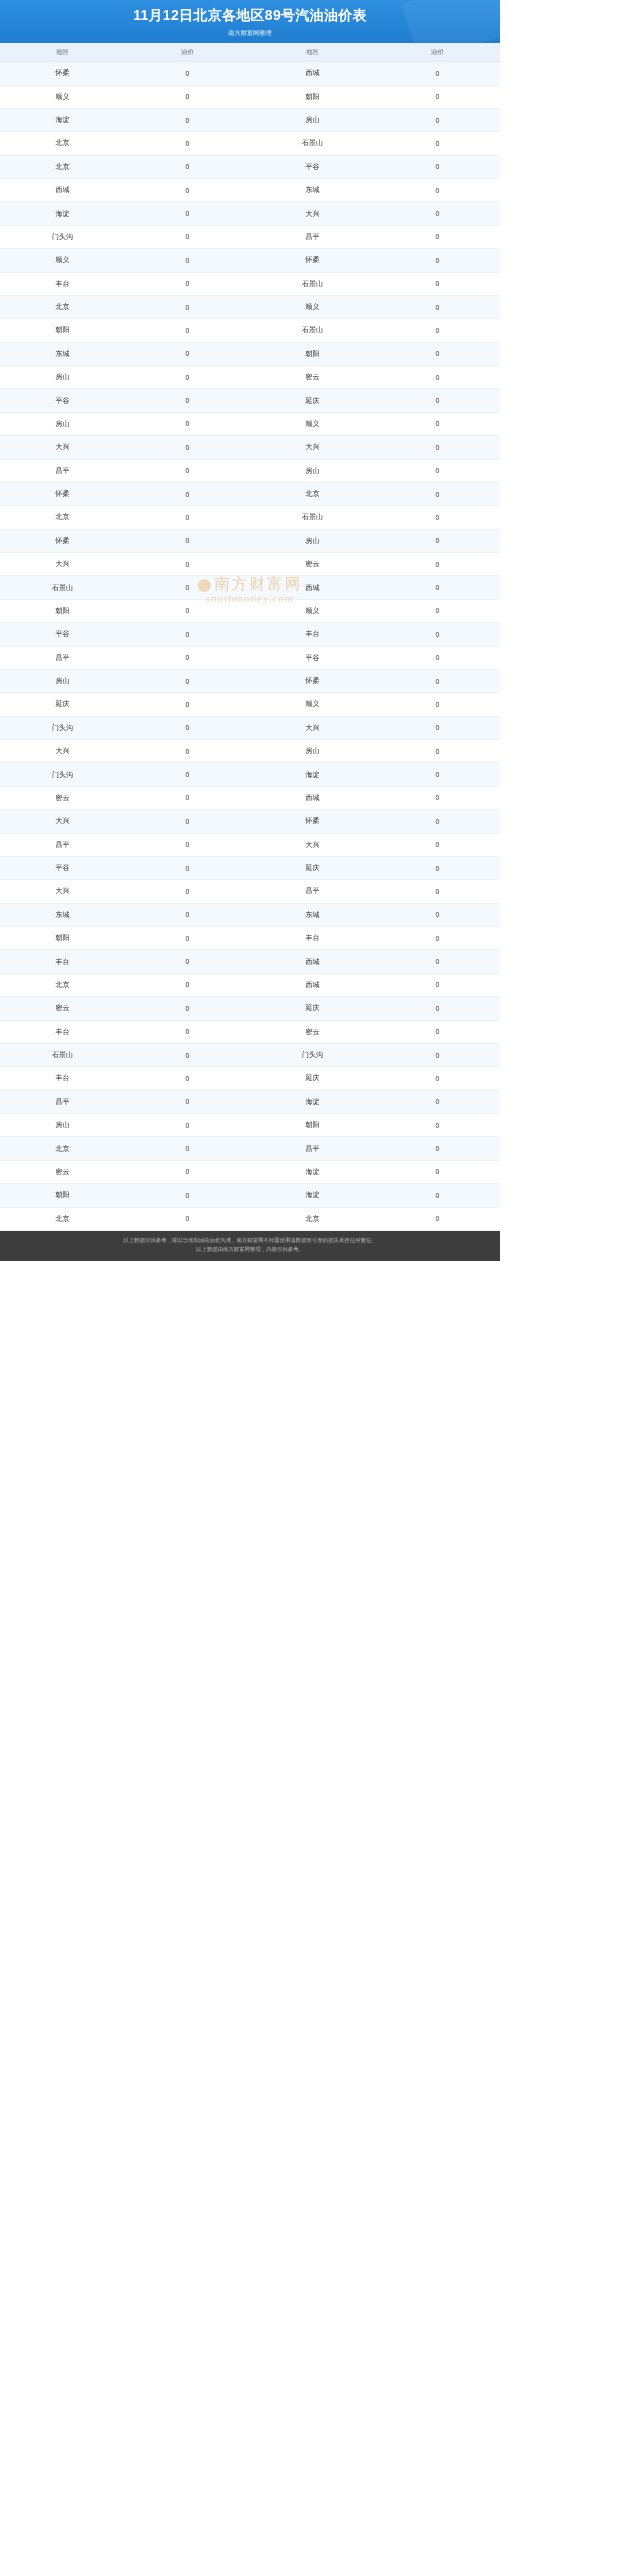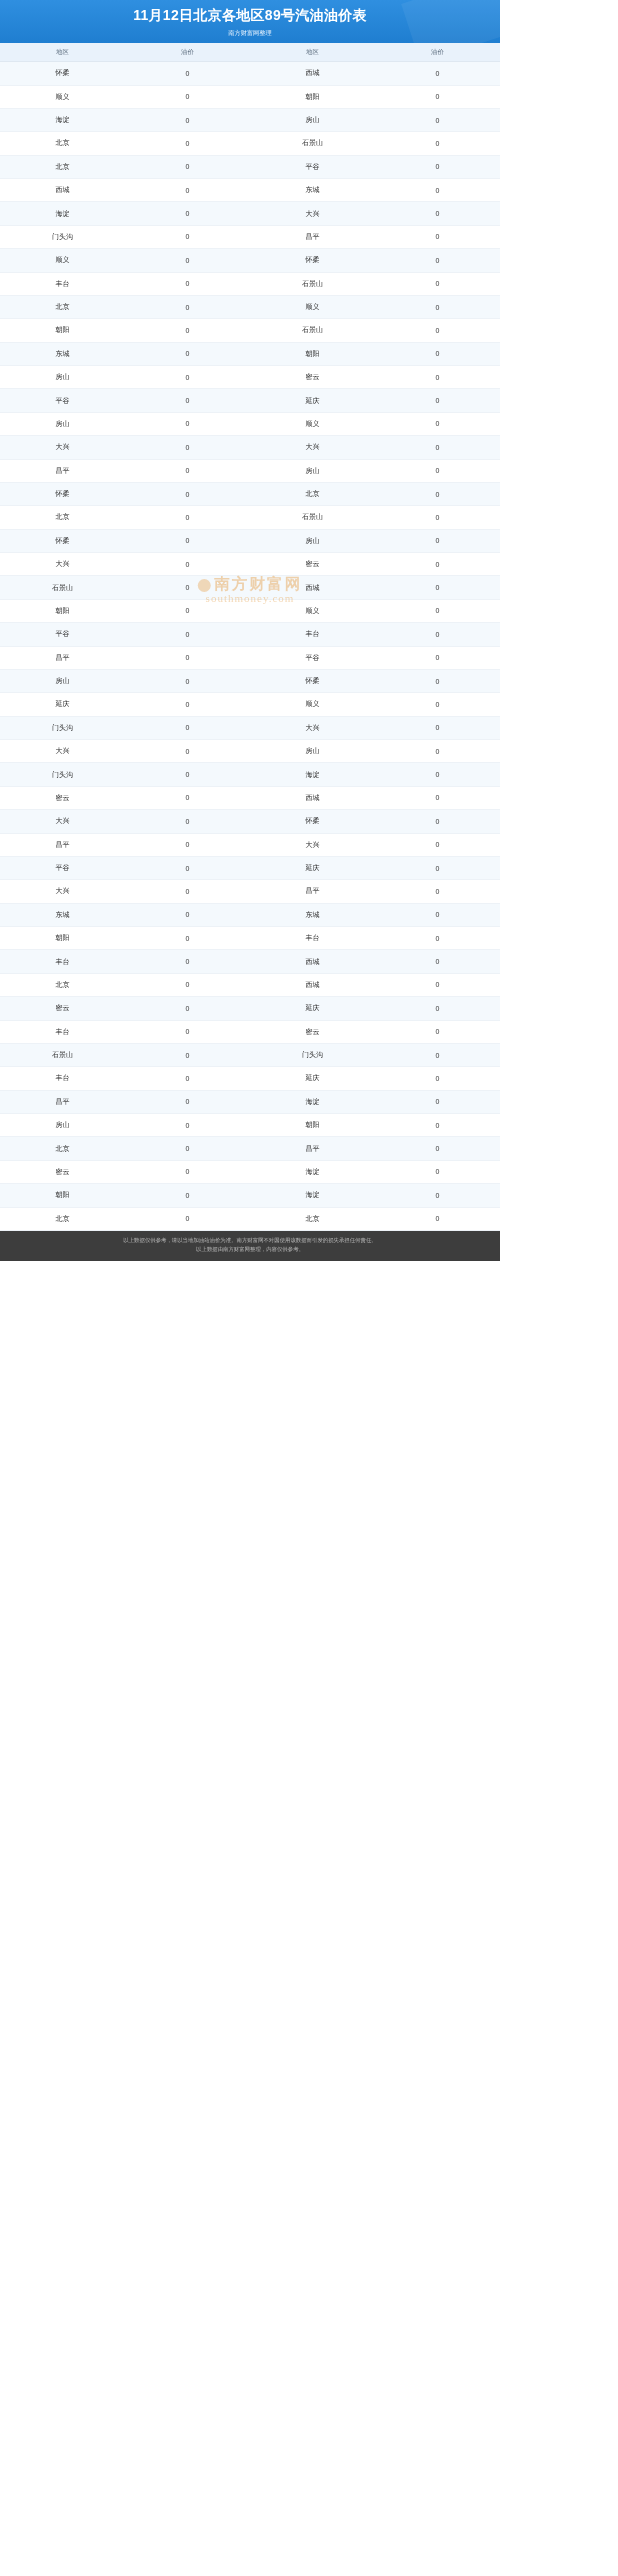--- a/index.html
+++ b/index.html
@@ -90,21 +90,21 @@
     top: 531px;
     transform: translateX(-50%);
     z-index: 5;
     pointer-events: none;
     text-align: center;
     opacity: 0.5;
   }
   .watermark-cn {
     font-size: 15.5px;
     color: #e8a85c;
-    font-weight: bold;
+    font-weight: normal;
     letter-spacing: 2.1px;
     font-family: "Liberation Serif", "DejaVu Serif", serif;
     white-space: nowrap;
   }
   .watermark-en {
     font-size: 11px;
     color: #e9b06a;
     letter-spacing: 1px;
     font-family: "Liberation Serif", "DejaVu Serif", serif;
     margin-top: -3.1px;

